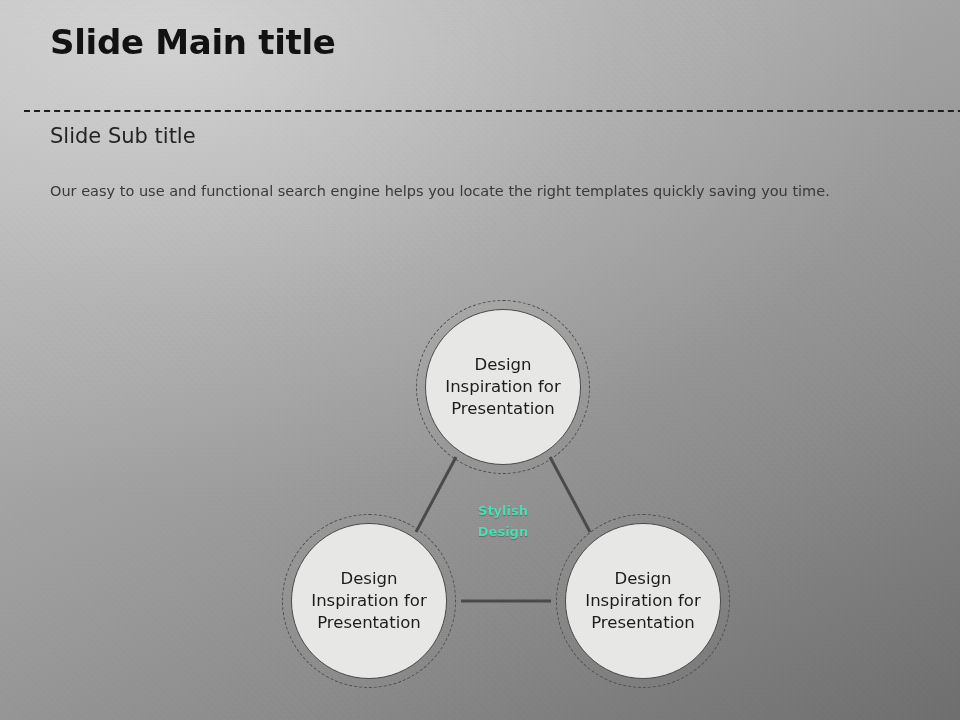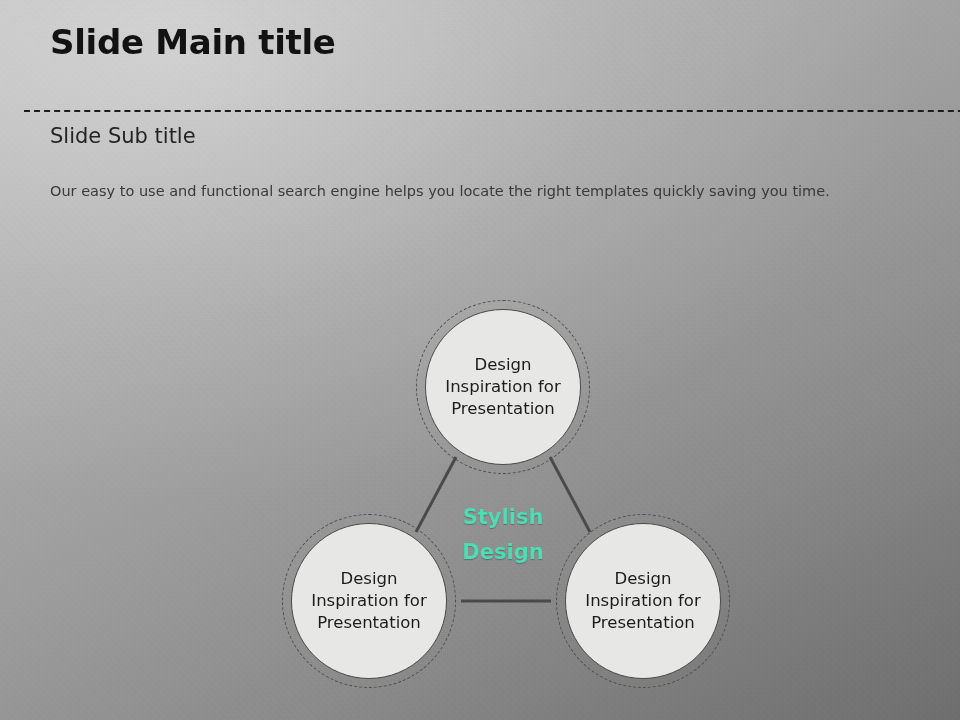--- a/index.html
+++ b/index.html
@@ -117,21 +117,21 @@
   .ring-left  { left: 258px; top: 432px; }
   .node-right { left: 541px; top: 441px; }
   .ring-right { left: 532px; top: 432px; }
 
   .center-label {
     position: absolute;
     left: 419px;
     top: 418px;
     width: 120px;
     text-align: center;
-    font-size: 21px;
+    font-size: 13px;
     font-weight: bold;
     line-height: 1.65;
     color: #4edcb2;
     text-shadow: 0 1px 1px rgba(0,0,0,0.28);
   }
 </style>
 </head>
 <body>
 
 <div id="slide">

